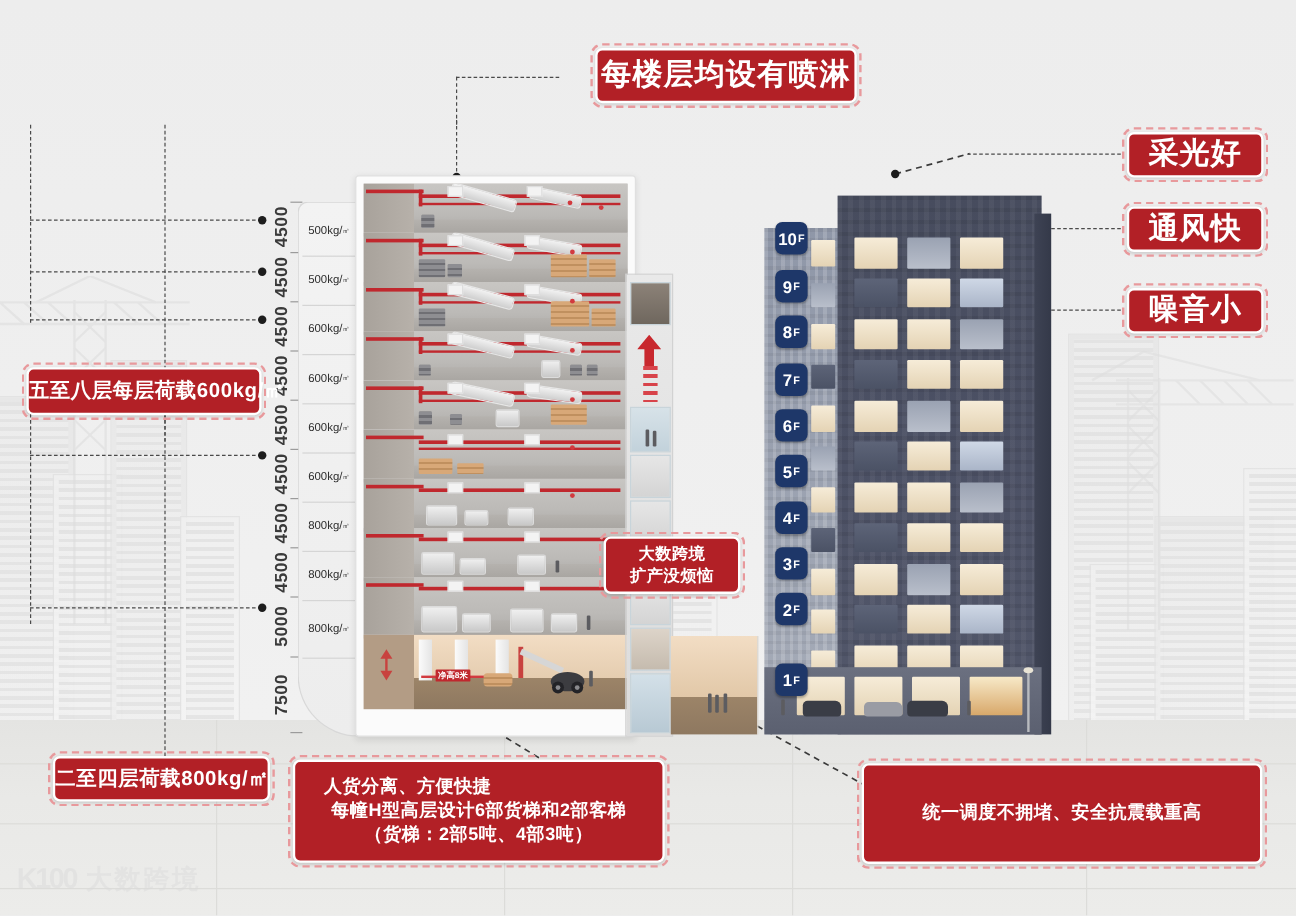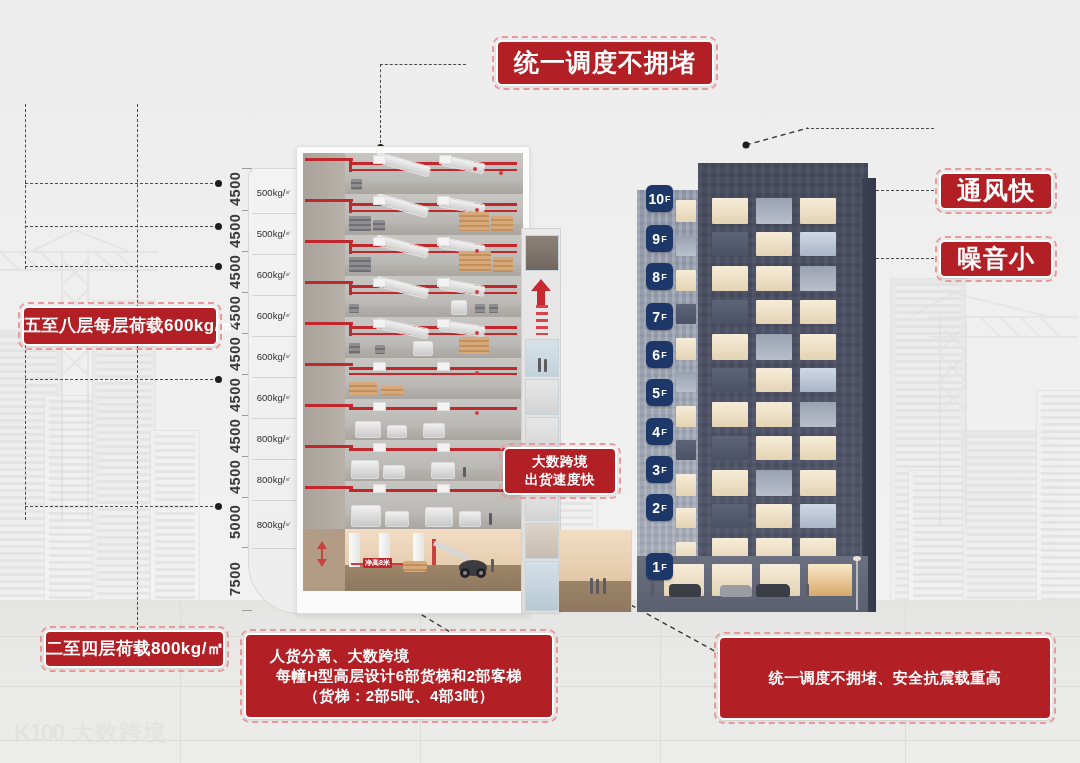--- a/index.html
+++ b/index.html
@@ -646,37 +646,40 @@
 
   <div class="label med" style="left:22px;top:306px;width:196px;height:40px;">
     <span>五至八层每层荷载600kg/㎡</span>
   </div>
 
   <div class="label med" style="left:44px;top:630px;width:181px;height:38px;">
     <span>二至四层荷载800kg/㎡</span>
   </div>
 
   <div class="label big" style="left:496px;top:40px;width:218px;height:46px;">
-    <span>统一调度不拥堵</span>
-  </div>
-
+    <span>每楼层均设有喷淋</span>
+  </div>
+
+  <div class="label big" style="left:939px;top:110px;width:114px;height:38px;">
+    <span>采光好</span>
+  </div>
   <div class="label big" style="left:939px;top:240px;width:114px;height:38px;">
     <span>噪音小</span>
   </div>
   <div class="label big" style="left:939px;top:172px;width:114px;height:38px;">
     <span>通风快</span>
   </div>
 
   <div class="label tiny" style="left:503px;top:447px;width:114px;height:48px;">
     <span>大数跨境</span>
-    <span>出货速度快</span>
+    <span>扩产没烦恼</span>
   </div>
 
   <div class="label sm" style="left:244px;top:633px;width:310px;height:86px;">
-    <span style="text-align:left;padding-left:24px;">人货分离、大数跨境</span>
+    <span style="text-align:left;padding-left:24px;">人货分离、方便快捷</span>
     <span>每幢H型高层设计6部货梯和2部客梯</span>
     <span>（货梯：2部5吨、4部3吨）</span>
   </div>
 
   <div class="label sm" style="left:718px;top:636px;width:334px;height:84px;">
     <span>统一调度不拥堵、安全抗震载重高</span>
   </div>
 
   <div class="wm">
     <span class="wm-logo">K100</span>

